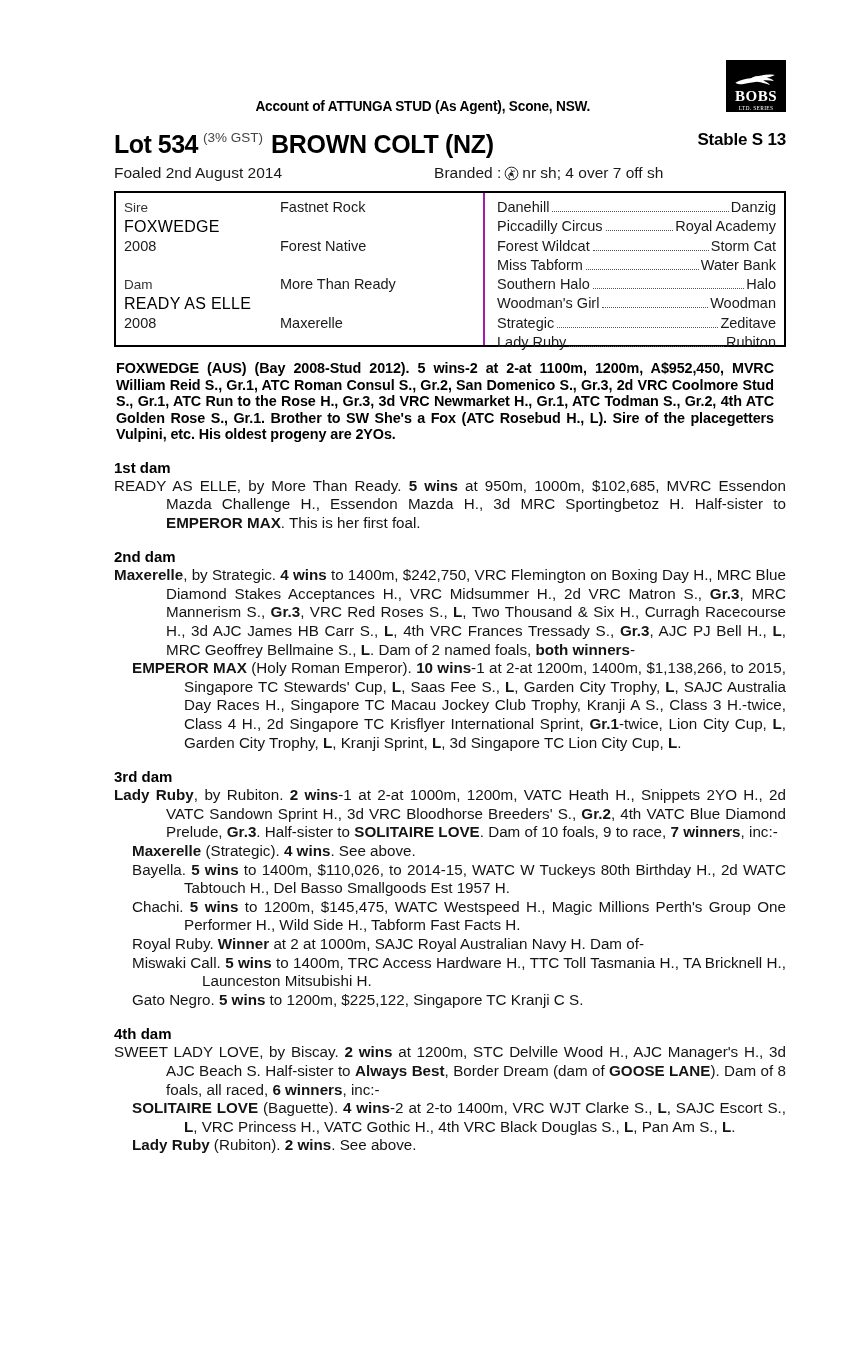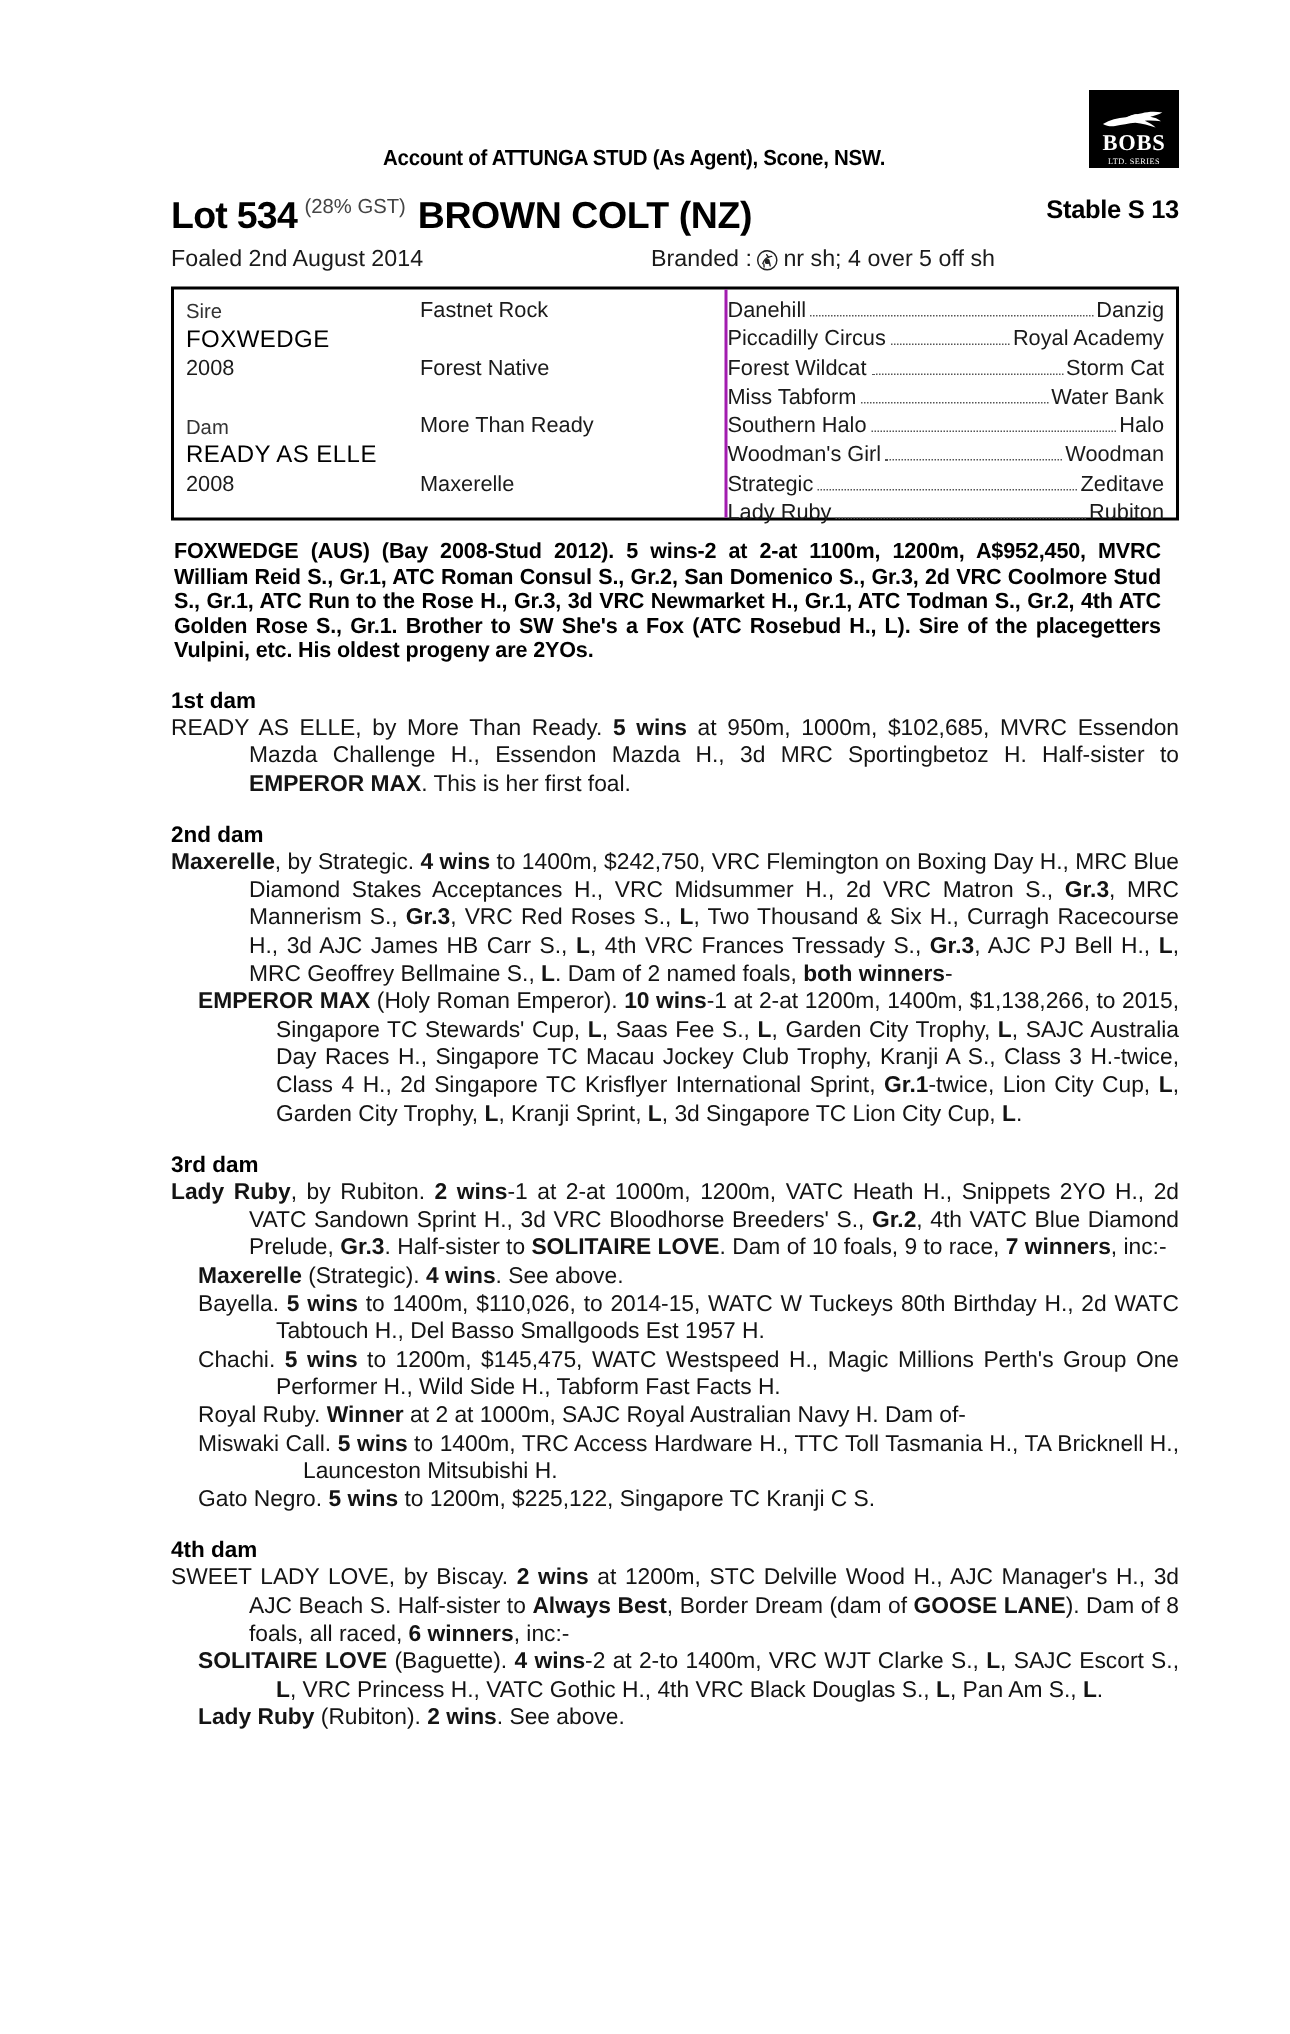--- a/index.html
+++ b/index.html
@@ -154,21 +154,21 @@
     padding: 5px 0 0 8px;
     box-sizing: border-box;
   }
   .ped-col-b {
     flex: 1;
     padding: 5px 0 0 2px;
     box-sizing: border-box;
   }
   .ped-right {
     flex: 1;
-    padding: 5px 8px 0 0;
+    padding: 5px 8px 0 12px;
     box-sizing: border-box;
   }
   .ped-line {
     font-size: 14.5px;
     line-height: 19.3px;
     color: #1a1a1a;
     white-space: nowrap;
   }
   .ped-line.small { font-size: 13.5px; color: #333333; }
   .ped-line.strong {
@@ -240,35 +240,35 @@
           <path fill="#ffffff" d="M40 16 C44 13 50 11 56 11 C52 14 46 16 40 16 Z"></path>
         </svg>
         <div class="bobs-word">BOBS</div>
         <div class="bobs-sub">LTD. SERIES</div>
       </div>
 
       <div class="account-line">Account of ATTUNGA STUD (As Agent), Scone, NSW.</div>
 
       <div class="lot-row">
         <span class="lot-number">Lot 534</span>
-        <span class="gst">(28% GST)</span>
+        <span class="gst">(3% GST)</span>
         <span class="colt-name">BROWN COLT (NZ)</span>
         <span class="stable">Stable S 13</span>
       </div>
 
       <div class="foaled-row">
         <span class="foaled-text">Foaled 2nd August 2014</span>
         <span class="branded-block">
           <span>Branded :</span>
           <svg class="brand-glyph" viewBox="0 0 20 20">
             <circle cx="10" cy="10" r="8.5" fill="none" stroke="#222222" stroke-width="1.3"></circle>
             <path d="M6 13 C7 10 9 8 11 7.5 M11 7.5 C12 7 13 6.5 14 6.6 M11 7.5 L9.5 5 M7 13.5 L7.2 16 M12 12 L12.6 15" fill="none" stroke="#222222" stroke-width="1.2" stroke-linecap="round"></path>
             <circle cx="10" cy="11" r="2.3" fill="#222222"></circle>
           </svg>
-          <span>nr sh; 4 over 5 off sh</span>
+          <span>nr sh; 4 over 7 off sh</span>
         </span>
       </div>
     </div>
 
     <div class="ped-table">
       <div class="ped-left">
         <div class="ped-col-a">
           <div class="ped-line small">Sire</div>
           <div class="ped-line strong">FOXWEDGE</div>
           <div class="ped-line">2008</div>

